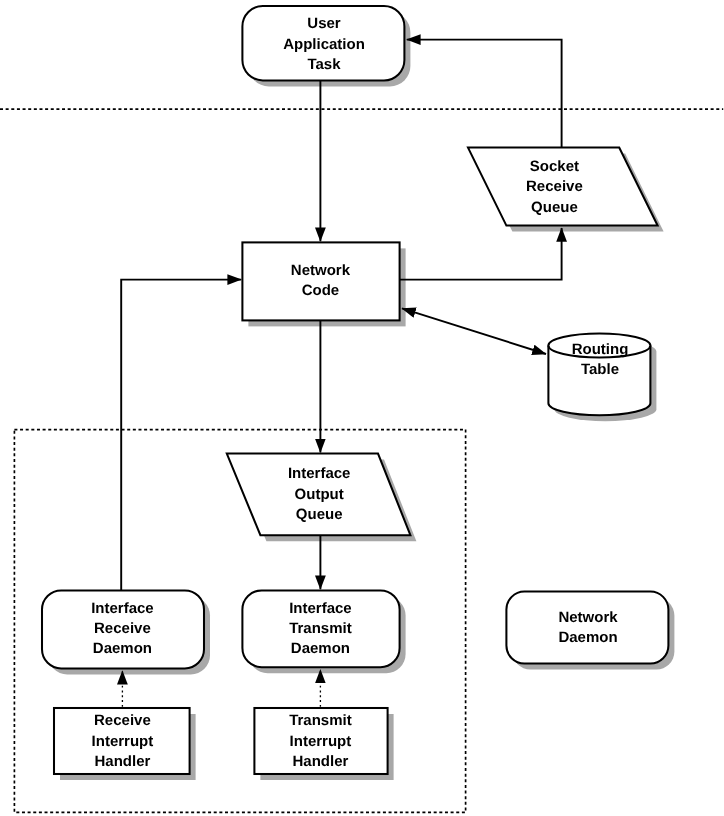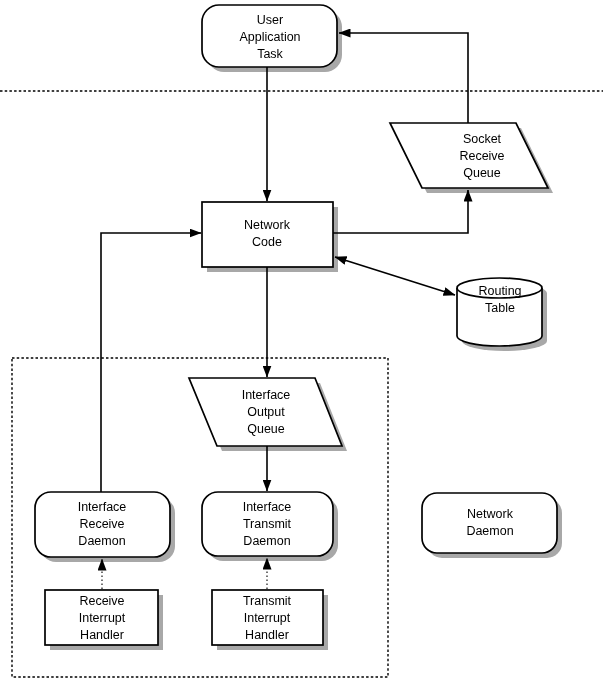--- a/index.html
+++ b/index.html
@@ -7,20 +7,21 @@
     padding: 0;
     background: #ffffff;
   }
   #stage {
     position: relative;
     width: 603px;
     height: 680px;
     background: #ffffff;
     font-family: "Liberation Sans", sans-serif;
     overflow: hidden;
+    font-weight: bold;
   }
   #diagram-svg {
     position: absolute;
     left: 0;
     top: 0;
   }
   
   .sh  { fill: #a8a8a8; stroke: none; }           
   .bx  { fill: #ffffff; stroke: #000; stroke-width: 1.7; } 
   .ln  { fill: none; stroke: #000; stroke-width: 1.6; }    
@@ -137,21 +138,21 @@
     </g>
     <g>
       <line class="dfl" x1="267" y1="589" x2="267" y2="558" marker-end="url(#ah)"></line>
     </g>
   </svg>
 
   <div class="lbl" style="left:270px; top:37px">User
 Application
 Task</div>
 
-  <div class="lbl" style="left:482px; top:156px">Socket
+  <div class="lbl" style="left:462px; top:156px">Socket
 Receive
 Queue</div>
 
   <div class="lbl" style="left:267px; top:234px">Network
 Code</div>
 
   <div class="lbl" style="left:500px; top:300px">Routing
 Table</div>
 
   <div class="lbl" style="left:266px; top:412px">Interface

